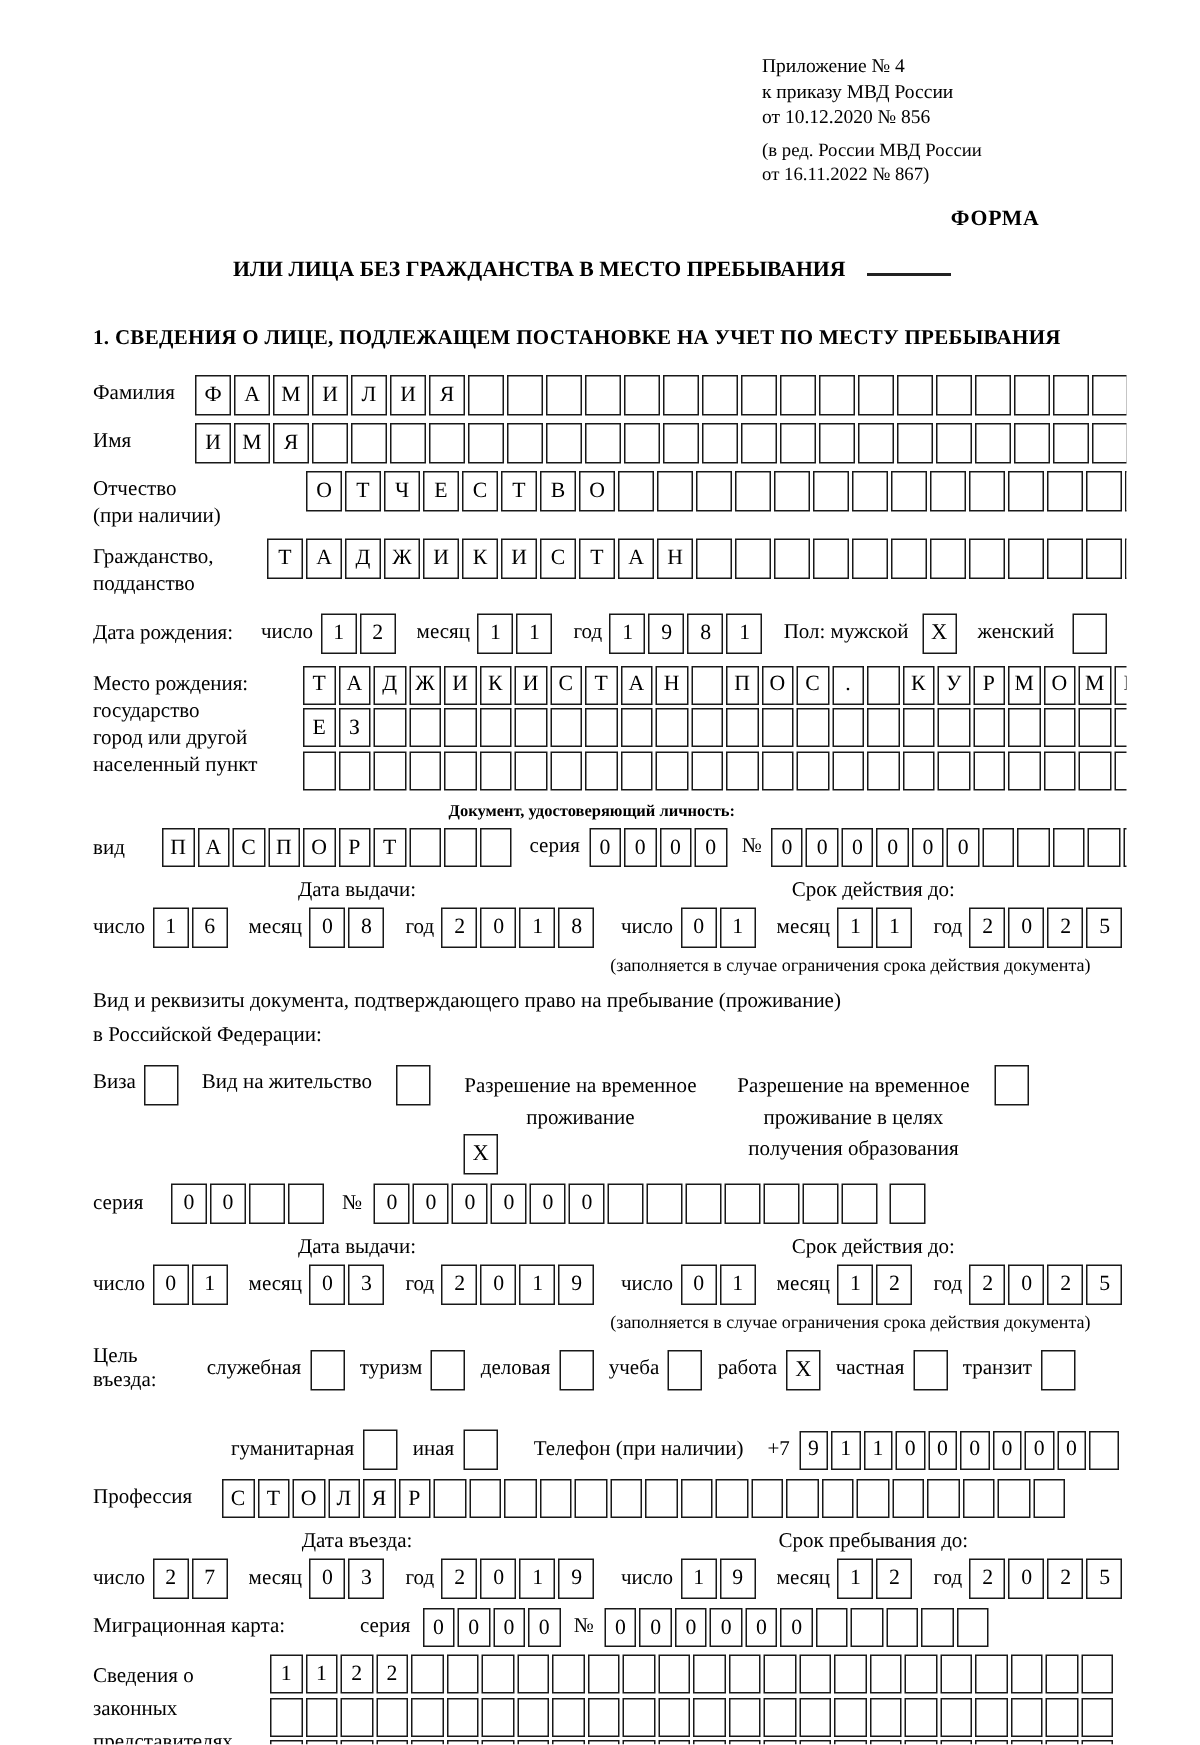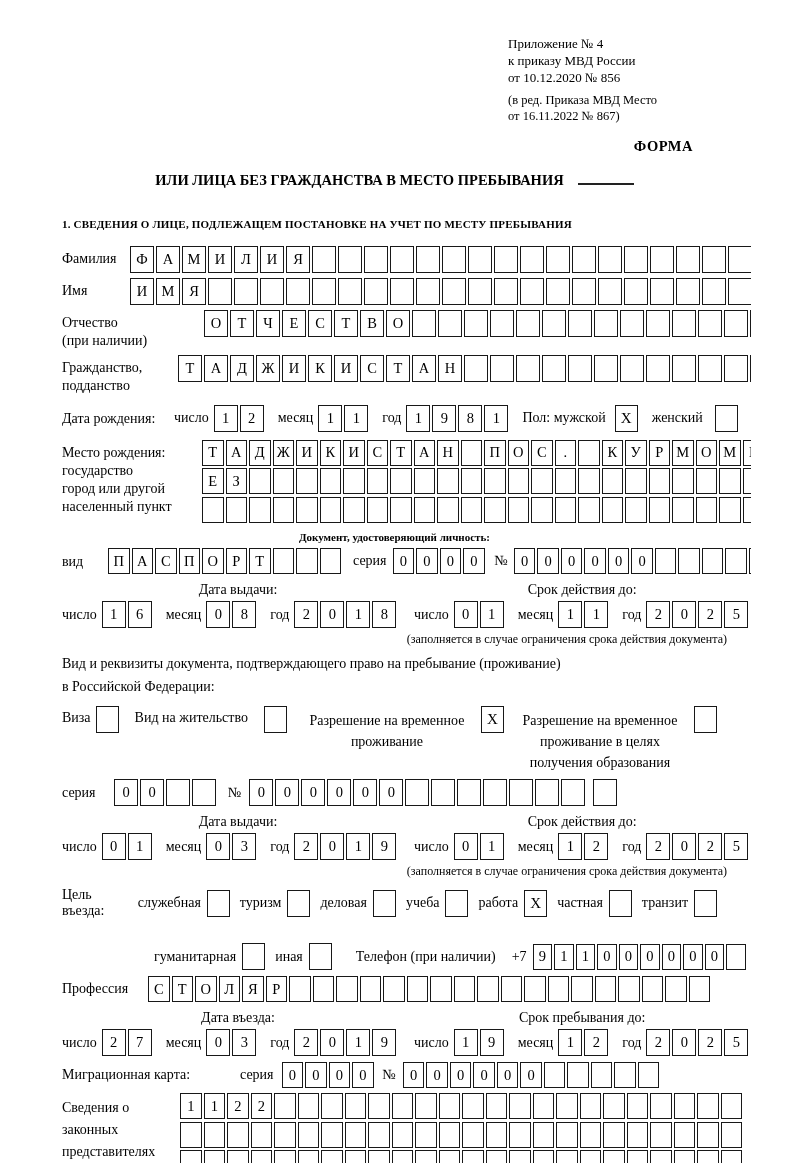--- a/index.html
+++ b/index.html
@@ -8,21 +8,21 @@
     font-family:"Liberation Serif","DejaVu Serif",serif;font-size:14px;
     padding:36px 24px 8px 62px;overflow:hidden;position:relative;
   }
   
   .hdr{width:205px;margin-left:auto;margin-right:14px;font-size:13px;line-height:1.3;}
   .hdr .rev{margin-top:5px;font-size:12.5px;}
   .forma{text-align:right;margin-right:34px;margin-top:14px;font-weight:bold;font-size:14.5px;letter-spacing:.5px;}
   
   .title{text-align:center;font-weight:bold;font-size:14.5px;line-height:1.6;margin-top:14px;}
   .uline{display:inline-block;width:56px;border-bottom:2px solid #222;margin-left:14px;vertical-align:baseline;}
-  .sec{font-weight:bold;font-size:11px;margin-top:26px;margin-bottom:16px;letter-spacing:.2px;}
+  .sec{font-weight:bold;font-size:14px;margin-top:26px;margin-bottom:16px;letter-spacing:.2px;}
   
   .frow{display:flex;align-items:flex-start;margin-bottom:5px;}
   .flab{flex:none;padding-top:4px;line-height:1.28;}
   .cells{display:flex;flex:none;}
   .cell{
     box-sizing:border-box;flex:none;width:24px;height:27px;border:1.9px solid #181818;
     margin-right:2px;display:flex;align-items:center;justify-content:center;
     font-size:14.5px;background:#fff;
   }
   .sm .cell{width:21.5px;height:26px;}
@@ -64,21 +64,21 @@
 </head>
 <body>
 
 <div class="page">
 
   <div class="hdr">
     <div>Приложение № 4</div>
     <div>к приказу МВД России</div>
     <div>от 10.12.2020 № 856</div>
     <div class="rev">
-      <div>(в ред. Приказа МВД Место</div>
+      <div>(в ред. России МВД России</div>
       <div>от 16.11.2022 № 867)</div>
     </div>
   </div>
   <div class="forma">ФОРМА</div>
 
   <div class="title">
     <div><span>ИЛИ ЛИЦА БЕЗ ГРАЖДАНСТВА В МЕСТО ПРЕБЫВАНИЯ</span><span class="uline"></span></div>
   </div>
 
   <div class="sec">1. СВЕДЕНИЯ О ЛИЦЕ, ПОДЛЕЖАЩЕМ ПОСТАНОВКЕ НА УЧЕТ ПО МЕСТУ ПРЕБЫВАНИЯ</div>
@@ -414,21 +414,21 @@
 
   <div class="optrow">
     <div class="opt">
       <span class="olab">Виза</span>
       <span class="checkbox" style="margin-left:5px;"></span>
     </div>
     <div class="opt" style="margin-left:16px;">
       <span class="olab">Вид на жительство</span>
       <span class="checkbox" style="margin-left:16px;"></span>
     </div>
-    <div class="opt" style="margin-left:14px;">
+    <div class="opt" style="margin-left:14px;flex-direction:column;">
       <span class="owrap">Разрешение на временное проживание</span>
       <span class="checkbox">X</span>
     </div>
     <div class="opt" style="margin-left:10px;">
       <span class="owrap">Разрешение на временное проживание в целях получения образования</span>
       <span class="checkbox"></span>
     </div>
   </div>
 
   <div class="frow" style="align-items:center;margin-top:6px;">

